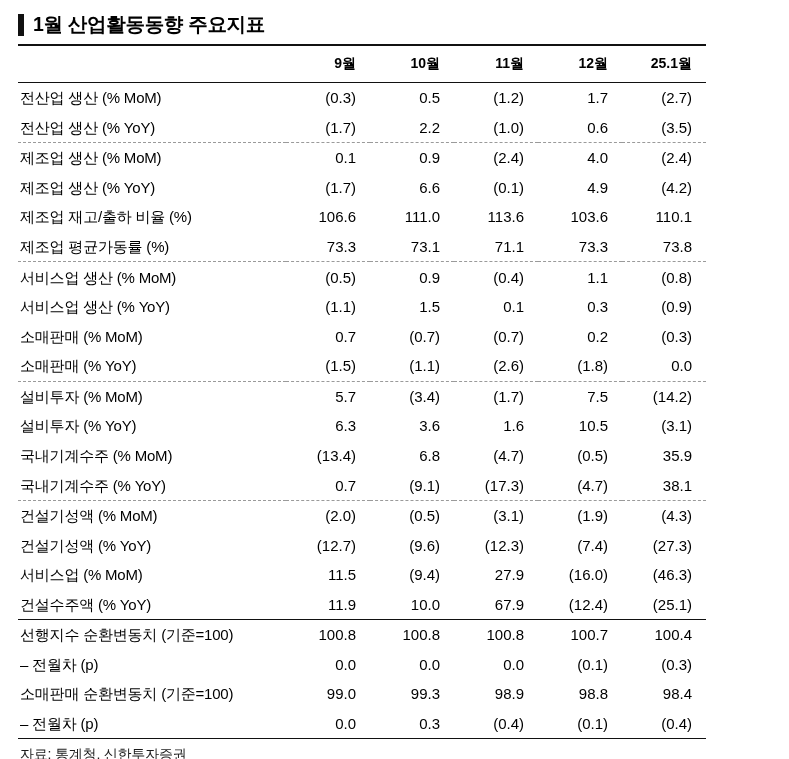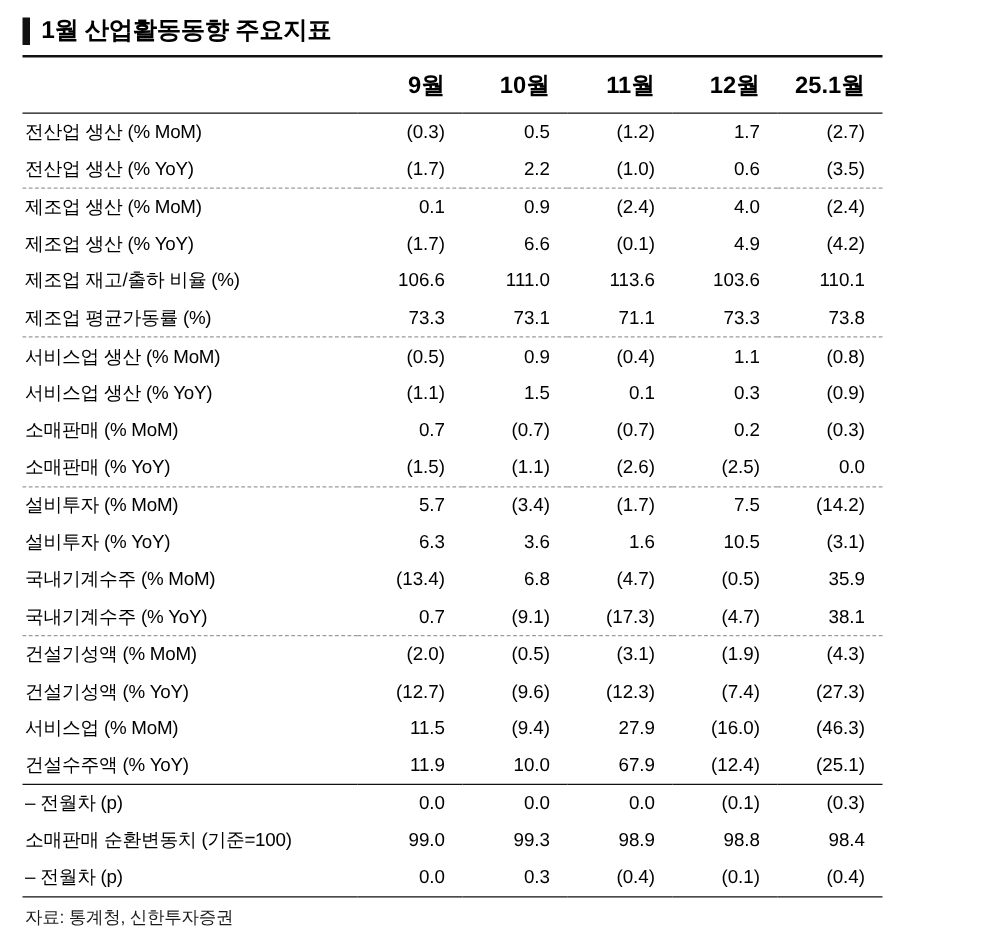--- a/index.html
+++ b/index.html
@@ -46,21 +46,21 @@
   table.main {
     width: 100%;
     border-collapse: collapse;
     table-layout: fixed;
     font-size: 15px;
   }
   table.main col.label { width: 268px; }
   table.main col.num { width: auto; }
 
   thead th {
-    font-size: 19px;
+    font-size: 14px;
     font-weight: bold;
     text-align: right;
     padding: 9px 14px 9px 0;
     border-bottom: 1.4px solid #111111;
   }
   thead th.label-head {
     border-bottom: 1.4px solid #111111;
   }
   tbody td {
     padding: 5.2px 0;
@@ -194,21 +194,21 @@
           <td class="num">(0.7)</td>
           <td class="num">(0.7)</td>
           <td class="num">0.2</td>
           <td class="num">(0.3)</td>
         </tr>
         <tr class="group-end">
           <td class="label">소매판매 (% YoY)</td>
           <td class="num">(1.5)</td>
           <td class="num">(1.1)</td>
           <td class="num">(2.6)</td>
-          <td class="num">(2.5)</td>
+          <td class="num">(1.8)</td>
           <td class="num">0.0</td>
         </tr>
         <tr>
           <td class="label">설비투자 (% MoM)</td>
           <td class="num">5.7</td>
           <td class="num">(3.4)</td>
           <td class="num">(1.7)</td>
           <td class="num">7.5</td>
           <td class="num">(14.2)</td>
         </tr>
@@ -262,20 +262,28 @@
         </tr>
         <tr class="section-end">
           <td class="label">건설수주액 (% YoY)</td>
           <td class="num">11.9</td>
           <td class="num">10.0</td>
           <td class="num">67.9</td>
           <td class="num">(12.4)</td>
           <td class="num">(25.1)</td>
         </tr>
         <tr>
+          <td class="label">선행지수 순환변동치 (기준=100)</td>
+          <td class="num">100.8</td>
+          <td class="num">100.8</td>
+          <td class="num">100.8</td>
+          <td class="num">100.7</td>
+          <td class="num">100.4</td>
+        </tr>
+        <tr>
           <td class="label">– 전월차 (p)</td>
           <td class="num">0.0</td>
           <td class="num">0.0</td>
           <td class="num">0.0</td>
           <td class="num">(0.1)</td>
           <td class="num">(0.3)</td>
         </tr>
         <tr>
           <td class="label">소매판매 순환변동치 (기준=100)</td>
           <td class="num">99.0</td>

